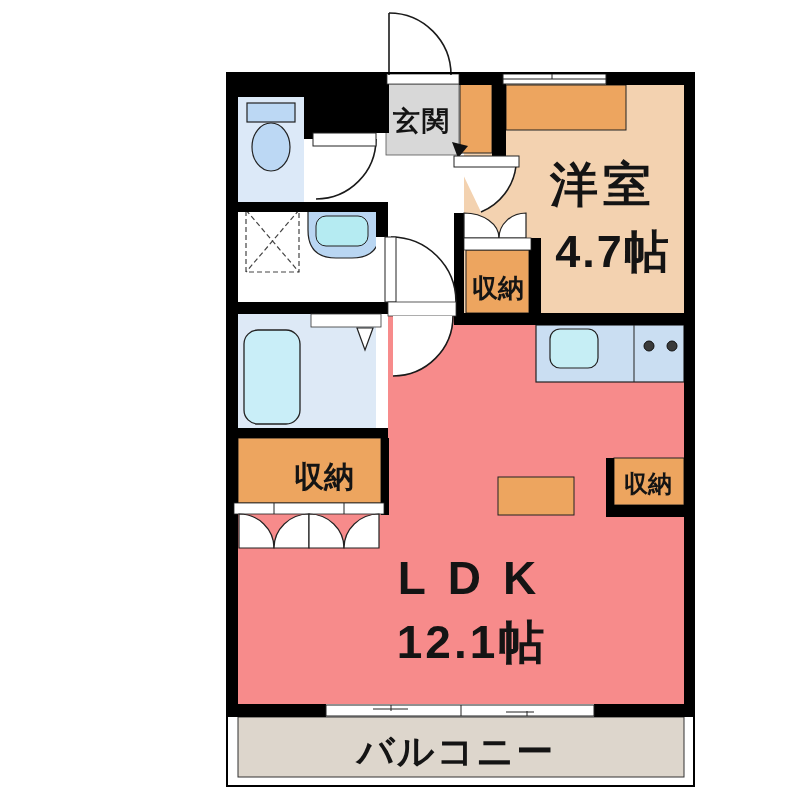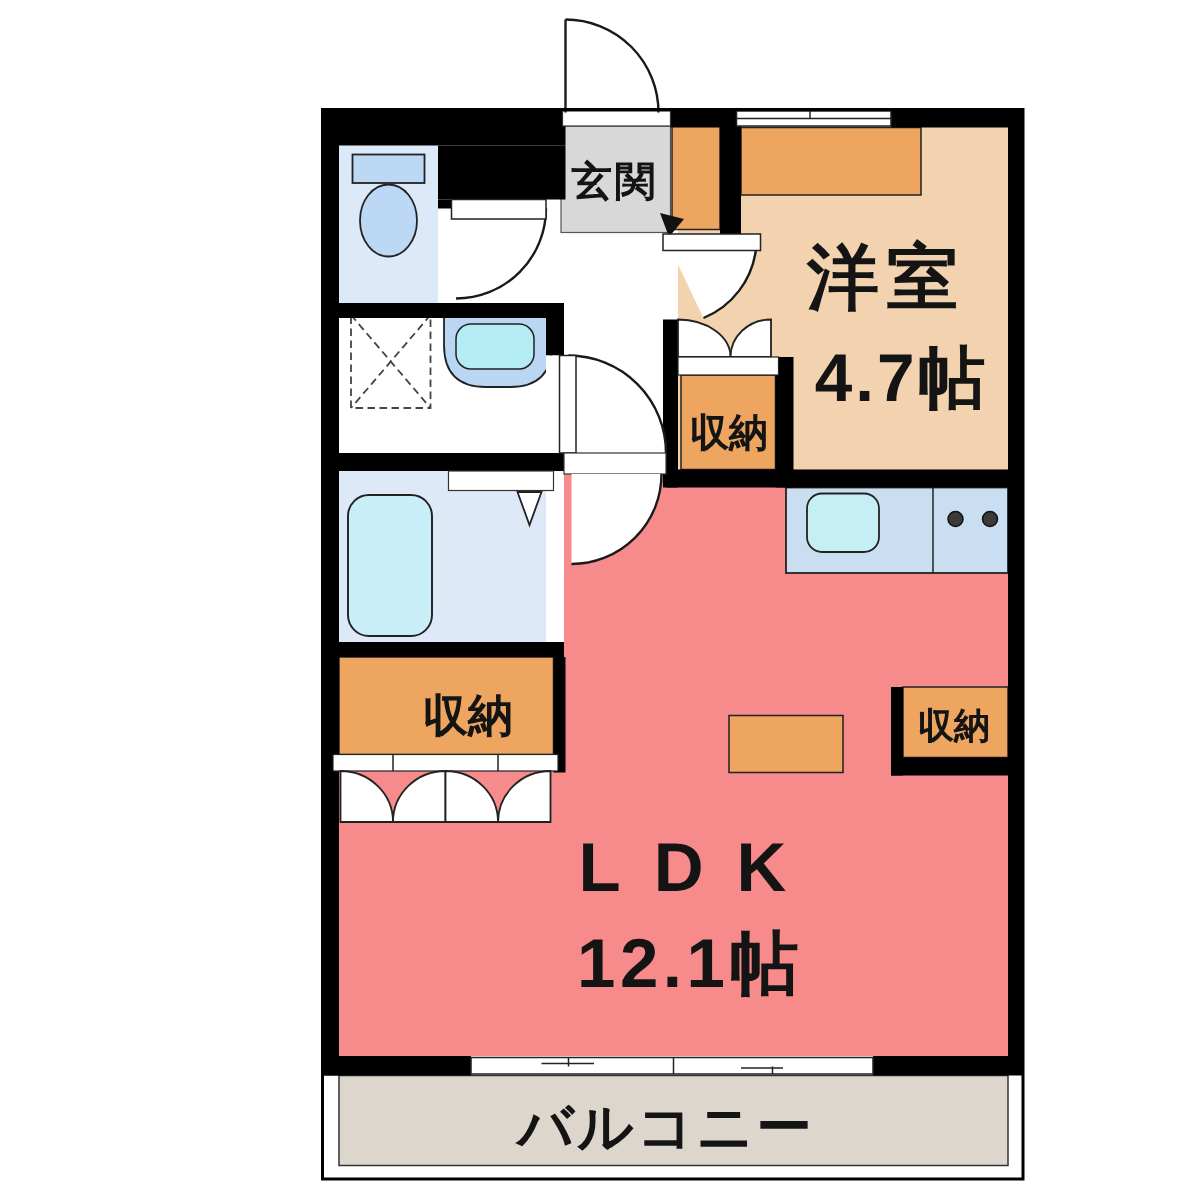--- a/index.html
+++ b/index.html
@@ -1,18 +1,18 @@
 <!DOCTYPE html>
 <html><head>
 <meta charset="utf-8">
 <style>
   html,body{margin:0;padding:0;background:#ffffff;}
   body{width:800px;height:800px;overflow:hidden;
        font-family:"Liberation Sans","DejaVu Sans",sans-serif;}
-  #plan-wrap{position:absolute;left:4px;top:0;width:644px;height:800px;}
+  #plan-wrap{position:absolute;left:16px;top:0;width:644px;height:800px;}
   svg{display:block;}
   .room-label{font-weight:bold;fill:#141414;}
   .wall{fill:#000000;}
   .doorline{stroke:#1a1a1a;stroke-width:1.6;fill:none;}
   .thinline{stroke:#222222;stroke-width:1;fill:none;}
 </style>
 </head>
 <body>
 
 <div id="plan-wrap">

